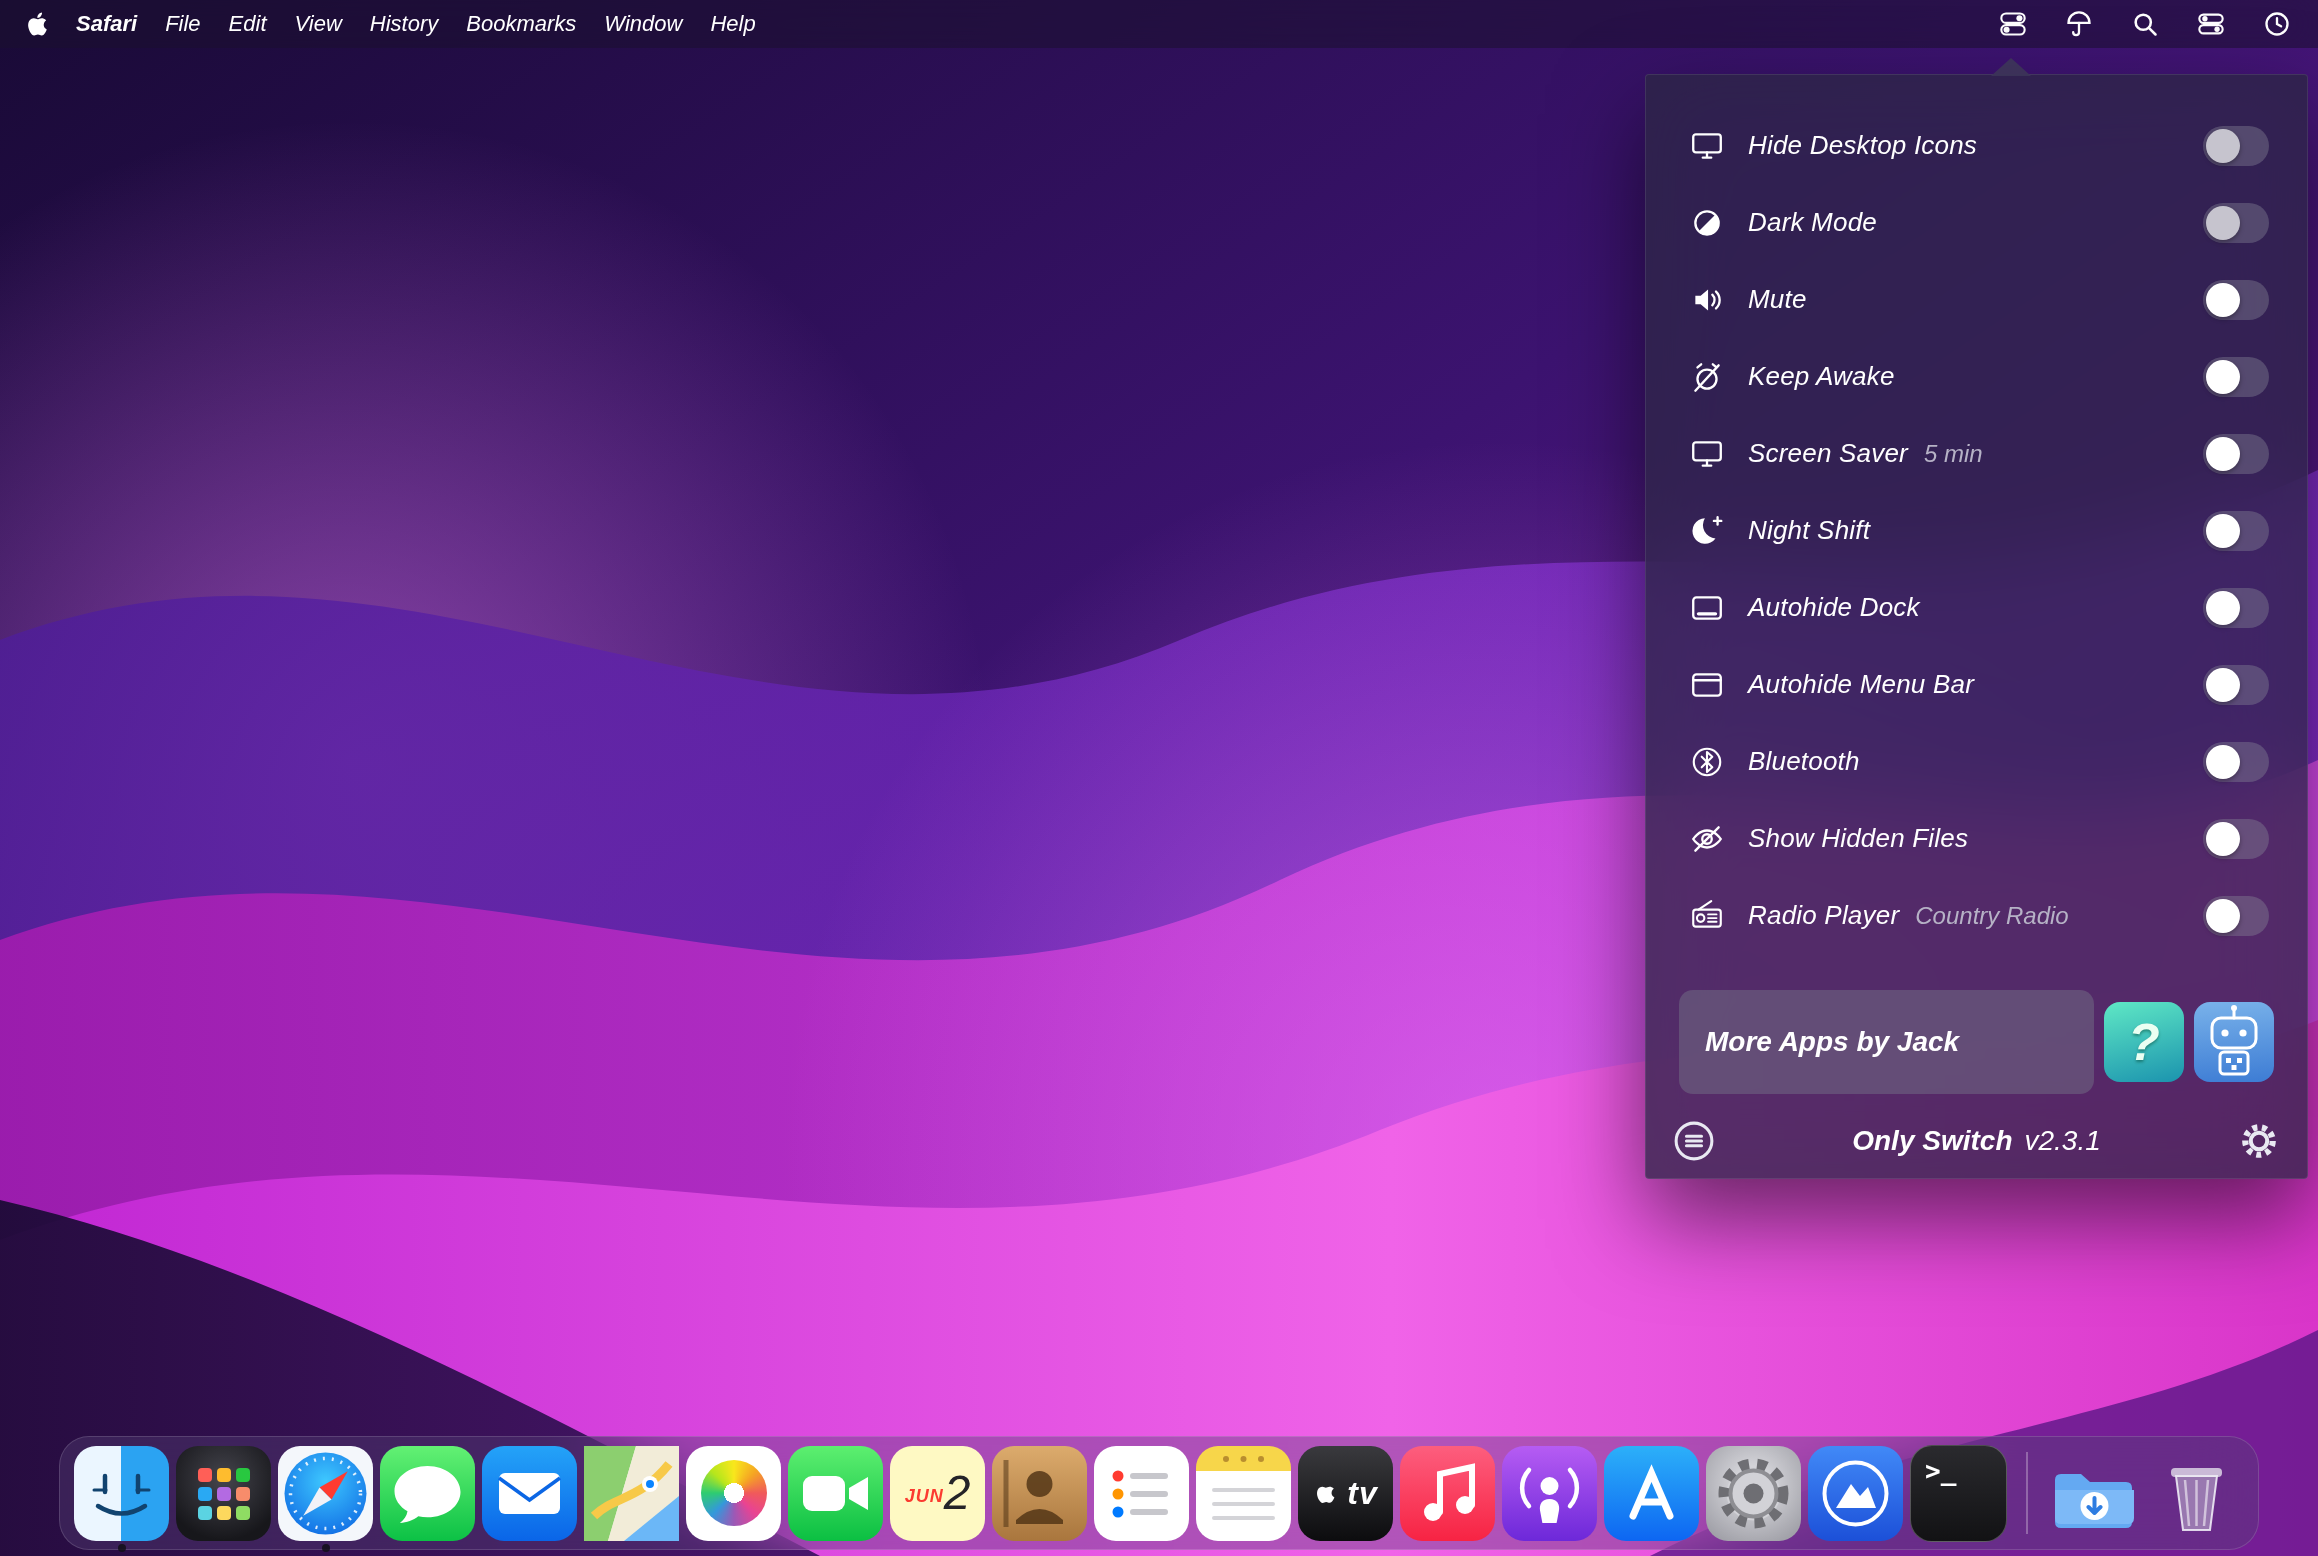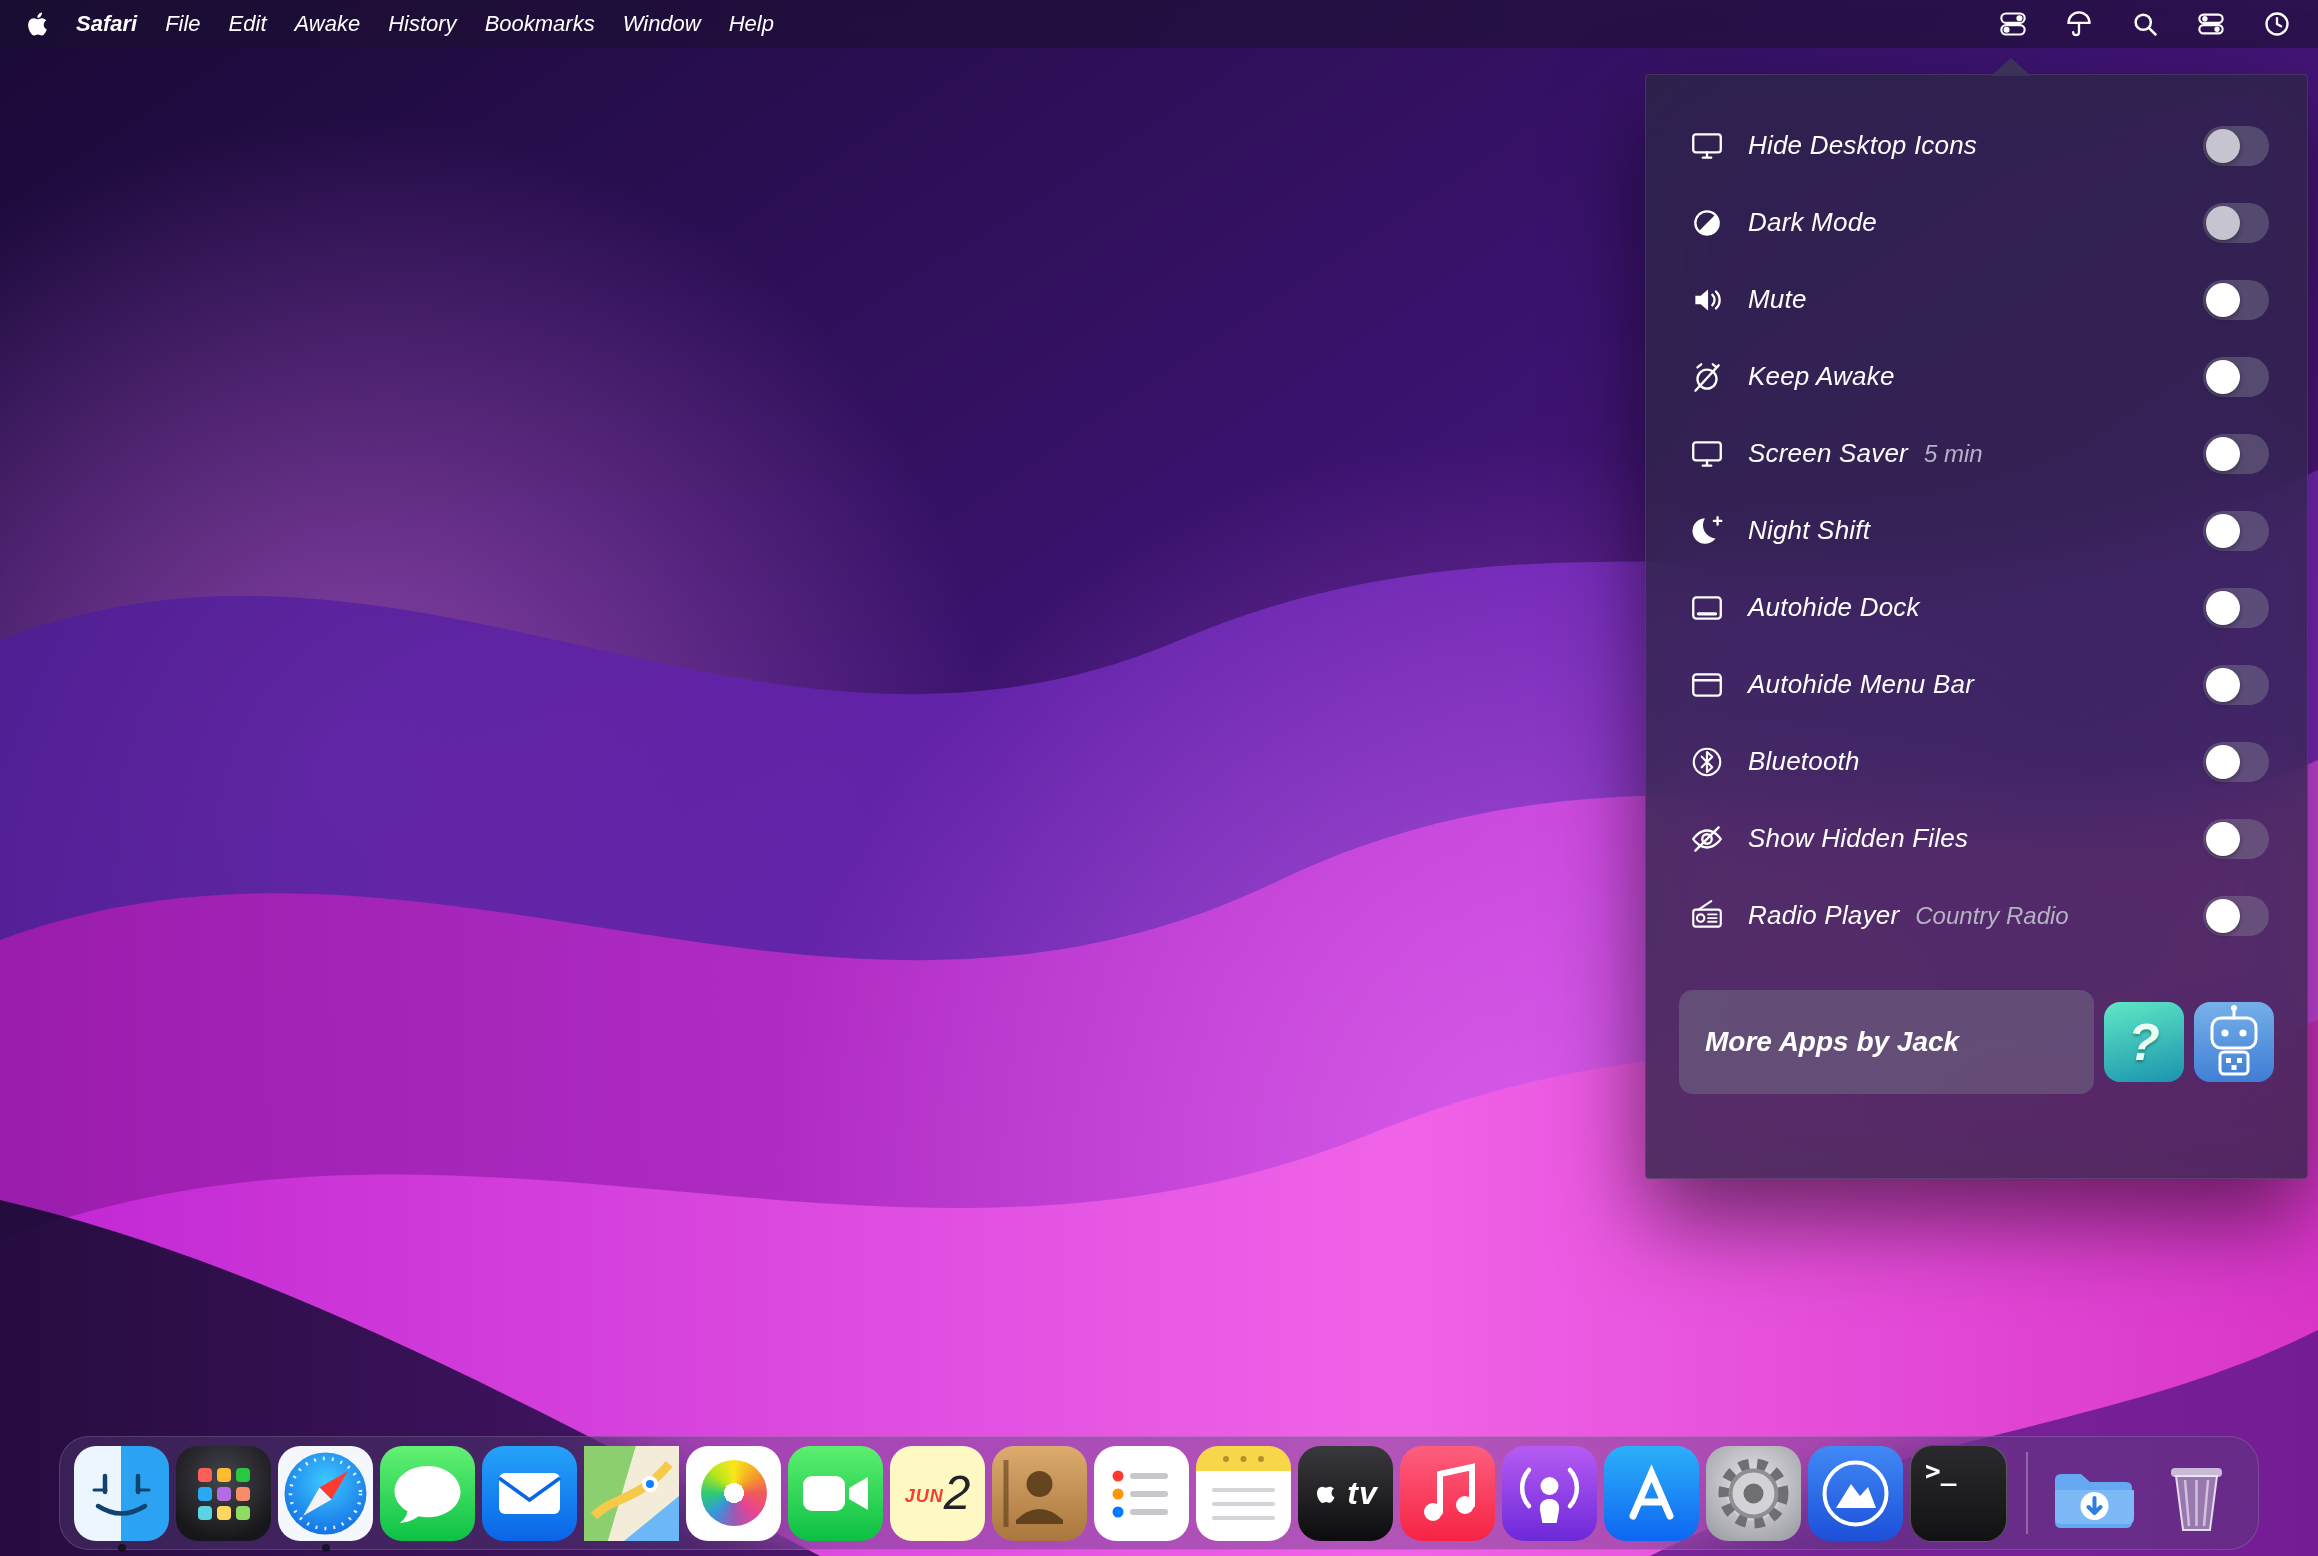--- a/index.html
+++ b/index.html
@@ -134,21 +134,21 @@
 
   <div class="menubar">
     <span class="apple">
       <svg viewBox="0 0 24 24">
           <path fill="#fff" d="M16.36 12.76c.03 3.2 2.8 4.27 2.83 4.28-.02.08-.44 1.52-1.46 3-.88 1.27-1.8 2.54-3.24 2.57-1.42.03-1.87-.84-3.49-.84-1.62 0-2.12.81-3.46.87-1.39.05-2.45-1.38-3.34-2.65C2.39 17.4 1.02 12.6 2.88 9.33c.92-1.62 2.57-2.65 4.36-2.68 1.36-.03 2.65.92 3.49.92.83 0 2.4-1.14 4.04-.97.69.03 2.62.28 3.86 2.1-.1.06-2.3 1.35-2.27 4.06zM13.67 4.85c.74-.9 1.24-2.14 1.1-3.38-1.07.04-2.36.71-3.12 1.6-.69.8-1.29 2.07-1.13 3.29 1.19.09 2.41-.6 3.15-1.51z"></path>
         </svg>
     </span>
     <span class="menu-item app">Safari</span>
     <span class="menu-item">File</span>
     <span class="menu-item">Edit</span>
-    <span class="menu-item">Awake</span>
+    <span class="menu-item">View</span>
     <span class="menu-item">History</span>
     <span class="menu-item">Bookmarks</span>
     <span class="menu-item">Window</span>
     <span class="menu-item">Help</span>
 
     <span class="mb-right">
       <span class="status-icon">
         <svg viewBox="0 0 24 24" fill="none" stroke="#fff" stroke-width="1.8">
           <rect x="2" y="3" width="20" height="8" rx="4"></rect>
             <circle cx="17.5" cy="7" r="2.6" fill="#fff" stroke="none"></circle>
@@ -338,20 +338,37 @@
           <circle cx="31" cy="31" r="3.6" fill="#fff" stroke="none"></circle>
             <circle cx="49" cy="31" r="3.6" fill="#fff" stroke="none"></circle>
           <rect x="26" y="50" width="28" height="22" rx="4"></rect>
           <rect x="32" y="56" width="5" height="5" fill="#fff" stroke="none"></rect>
           <rect x="43" y="56" width="5" height="5" fill="#fff" stroke="none"></rect>
           <rect x="37.5" y="63" width="5" height="5" fill="#fff" stroke="none"></rect>
         </svg>
       </div>
     </div>
 
+    <div class="panel-footer">
+      <span class="circle-btn">
+        <svg viewBox="0 0 32 32" fill="none" stroke="#e9e9f2" stroke-width="2.2" stroke-linecap="round">
+            <circle cx="16" cy="16" r="13"></circle>
+            <path d="M10.5 12.5h11M10.5 16h11M10.5 19.5h11"></path>
+          </svg>
+      </span>
+      <span class="footer-center">
+        <span class="fname">Only Switch</span><span class="fver">v2.3.1</span>
+      </span>
+      <span class="circle-btn right">
+        <svg viewBox="0 0 32 32" fill="none">
+            <circle cx="16" cy="16" r="10" stroke="#e9e9f2" stroke-width="4.5" stroke-dasharray="3.6 3.4"></circle>
+            <circle cx="16" cy="16" r="6" stroke="#e9e9f2" stroke-width="3"></circle>
+          </svg>
+      </span>
+    </div>
   </div>
 
   <div class="dock">
 
     <div class="dock-icon i-finder running">
       <svg viewBox="0 0 95 95" fill="none" stroke="#11436f" stroke-width="4.5" stroke-linecap="round">
           <path d="M31 30v16M64 30v16"></path>
           <path d="M24 60q23.5 15 47 0"></path>
           <path d="M20 44h12M63 44h12" stroke-width="3"></path>
         </svg>

